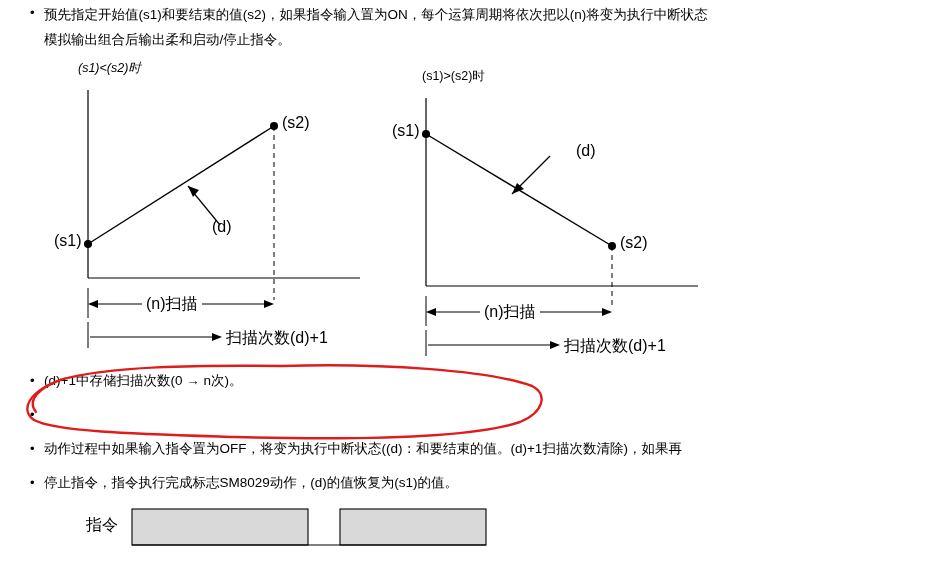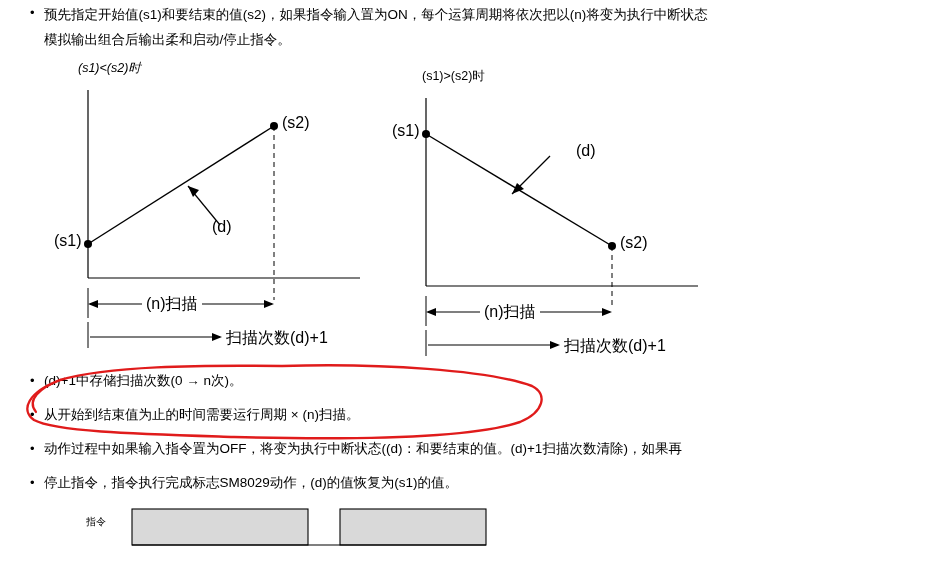--- a/index.html
+++ b/index.html
@@ -78,21 +78,21 @@
     position: absolute;
     left: 86px;
     top: 505px;
     width: 420px;
     height: 70px;
   }
   #timing .tl-label {
     position: absolute;
     left: 0px;
     top: 10px;
-    font-size: 10px;
+    font-size: 16px;
   }
 </style>
 </head>
 <body>
 
 <div class="doc">
 
   <div class="bullet-row" id="intro-item">
     <span class="bullet-dot">•</span>
     <span class="bullet-text">预先指定开始值(s1)和要结束的值(s2)，如果指令输入置为ON，每个运算周期将依次把以(n)将变为执行中断状态
@@ -165,21 +165,20 @@
     <div class="chart-label" style="left:82px; top:234px; background:#fff; padding:0 4px;">(n)扫描</div>
     <div class="chart-label" style="left:166px; top:268px;">扫描次数(d)+1</div>
   </div>
 
   <div class="bullet-row" id="b1">
     <span class="bullet-dot">•</span>
     <span class="bullet-text">(d)+1中存储扫描次数(0 → n次)。</span>
   </div>
   <div class="bullet-row" id="b2">
     <span class="bullet-dot">•</span>
-    <span class="bullet-text">从开始到结束值为止的时间需要运行周期 × (n)扫描。</span>
   </div>
   <div class="bullet-row" id="b3">
     <span class="bullet-dot">•</span>
     <span class="bullet-text">动作过程中如果输入指令置为OFF，将变为执行中断状态((d)：和要结束的值。(d)+1扫描次数清除)，如果再</span>
   </div>
   <div class="bullet-row" id="b4">
     <span class="bullet-dot">•</span>
     <span class="bullet-text">停止指令，指令执行完成标志SM8029动作，(d)的值恢复为(s1)的值。</span>
   </div>
 

